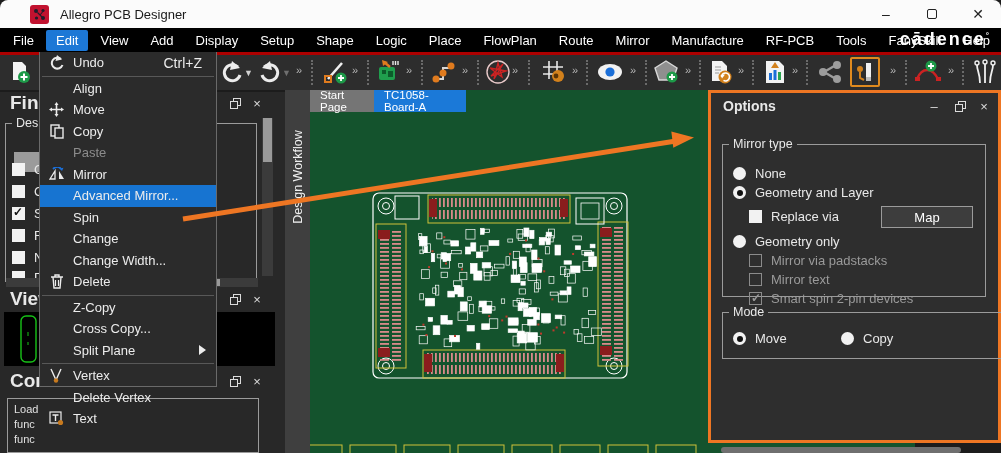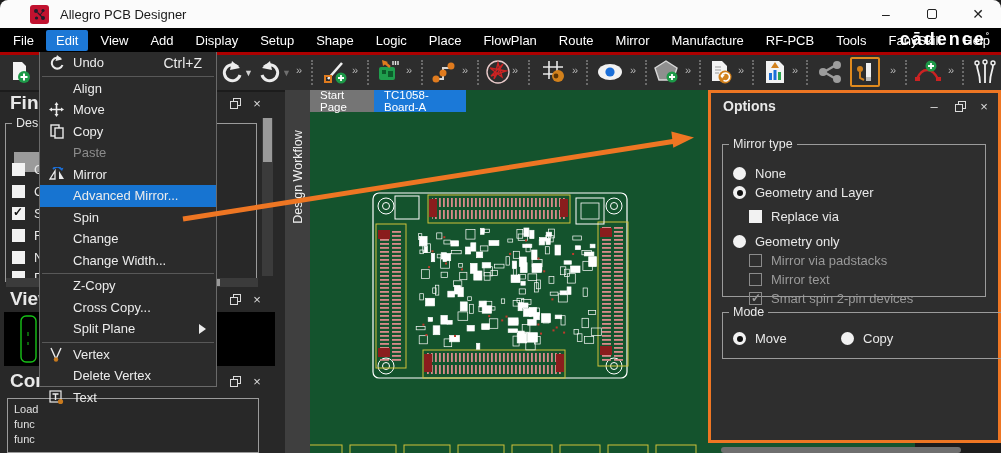--- a/index.html
+++ b/index.html
@@ -662,20 +662,23 @@
           <span>None</span>
       </div>
       <div class="optrow" style="position:absolute;left:10px;top:34px">
         <span class="radio sel"></span>
           <span>Geometry and Layer</span>
       </div>
       <div class="optrow" style="position:absolute;left:26px;top:58px">
         <span class="cb"></span>
           <span>Replace via</span>
       </div>
+      <div class="map-btn" style="left:158px;top:55px">
+          <span>Map</span>
+        </div>
       <div class="optrow" style="position:absolute;left:10px;top:83px">
         <span class="radio"></span>
           <span>Geometry only</span>
       </div>
       <div class="optrow dim" style="position:absolute;left:26px;top:102px">
         <span class="cb dis"></span>
           <span>Mirror via padstacks</span>
       </div>
       <div class="optrow dim" style="position:absolute;left:26px;top:121px">
         <span class="cb dis"></span>
@@ -762,20 +765,30 @@
         <span class="lbl">Spin</span>
       </div>
     <div class="mrow">
         <span class="ico"></span>
         <span class="lbl">Change</span>
       </div>
     <div class="mrow">
         <span class="ico"></span>
         <span class="lbl">Change Width...</span>
       </div>
+    <div class="mrow">
+      <span class="ico">
+          <svg width="14" height="15">
+            <path d="M1 3h12 M5 3V1h4v2" stroke="#ececec" stroke-width="1.4" fill="none"></path>
+            <path d="M3 3 l1 11 h6 l1-11" fill="none" stroke="#ececec" stroke-width="1.4"></path>
+            <path d="M5.5 6v6 M8.5 6v6" stroke="#ececec" stroke-width="1.2"></path>
+          </svg>
+        </span>
+      <span class="lbl">Delete</span>
+    </div>
     <div class="msep"></div>
     <div class="mrow">
         <span class="ico"></span>
         <span class="lbl">Z-Copy</span>
       </div>
     <div class="mrow">
         <span class="ico"></span>
         <span class="lbl">Cross Copy...</span>
       </div>
     <div class="mrow">

